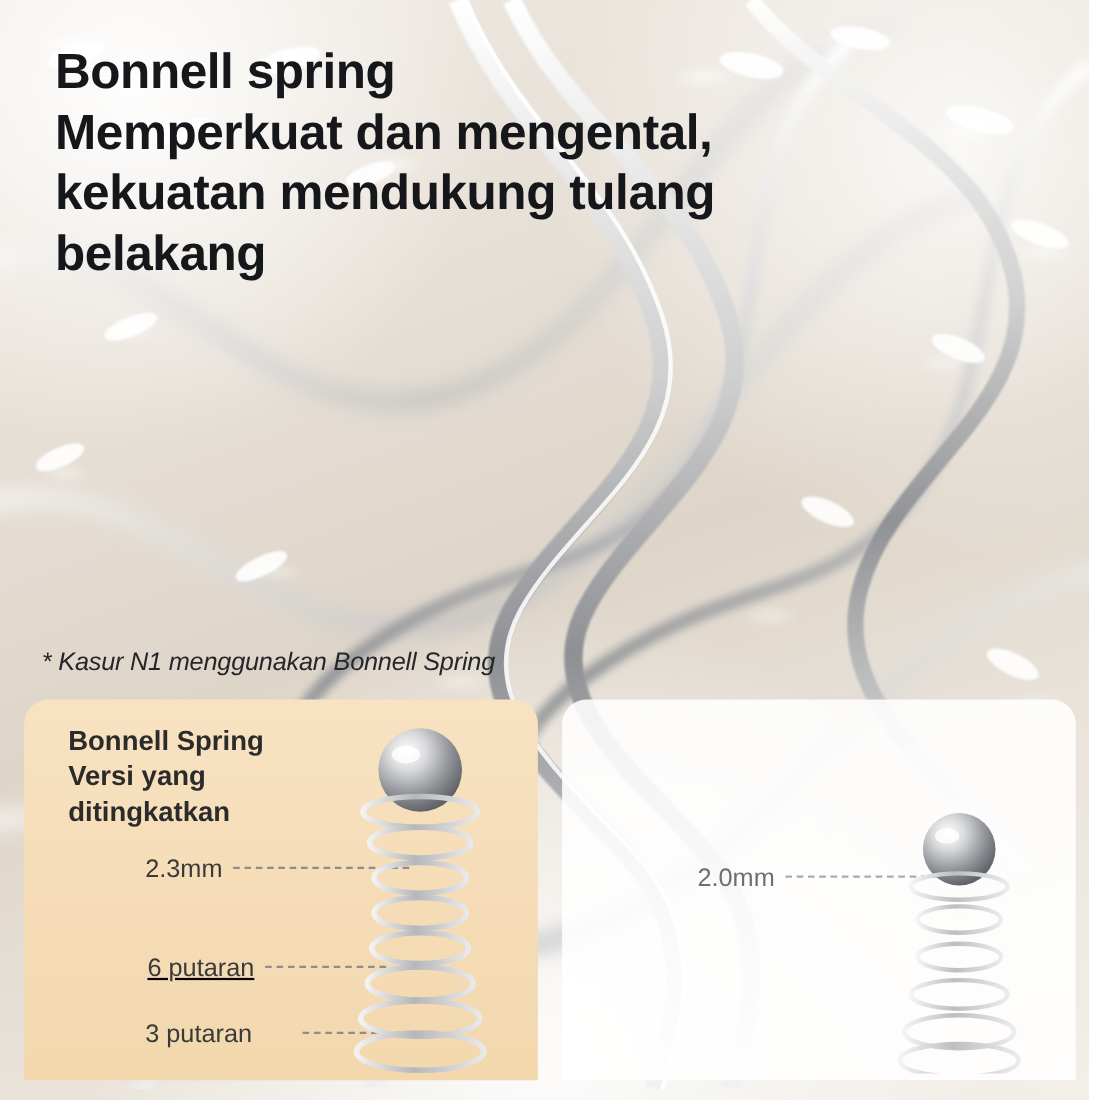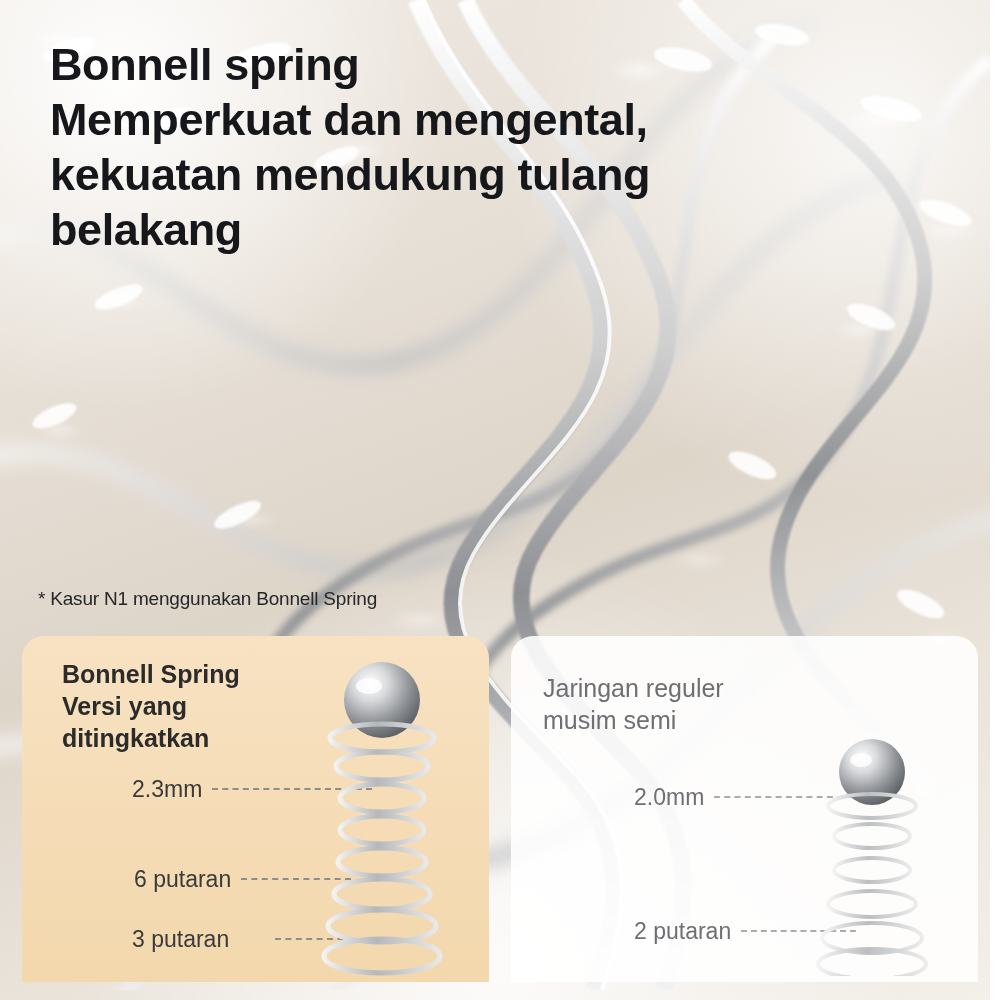--- a/index.html
+++ b/index.html
@@ -69,23 +69,24 @@
     color: #16171a;
     letter-spacing: -0.4px;
     white-space: pre-line;
   }
 
   
   .footnote {
     position: absolute;
     left: 38px;
     top: 588px;
-    font-size: 19px;
+    font-size: 23px;
     color: #25262a;
     letter-spacing: -0.2px;
+    font-style: italic;
   }
 
   
   .cards {
     position: absolute;
     left: 22px;
     top: 636px;
     width: 956px;
     height: 346px;
     display: flex;
@@ -141,21 +142,21 @@
     height: 1px;
     border-top: 2px dashed #8d8d8d;
   }
   .card.right .spec .dashes {
     border-top-color: #a9abae;
   }
 
   
   .l-s1 { left: 110px; top: 140px; }
   .l-s1 .dashes { width: 160px; }
-  .l-s2 { left: 112px; top: 230px; }
+  .l-s2 { left: 112px; top: 230px; text-decoration: underline; }
   .l-s2 .dashes { width: 110px; }
   .l-s3 { left: 110px; top: 290px; gap: 36px; }
   .l-s3 .dashes { width: 110px; }
 
   
   .r-s1 { left: 78px; top: 148px; }
   .r-s1 .dashes { width: 160px; }
   .r-s2 { left: 78px; top: 212px; }
   .r-s2 .dashes { width: 115px; }
   .r-s3 { left: 78px; top: 282px; }
@@ -292,29 +293,23 @@
           <ellipse cx="95" cy="172" rx="42" ry="14"></ellipse>
           <ellipse cx="95" cy="204" rx="44" ry="14"></ellipse>
           <ellipse cx="95" cy="236" rx="48" ry="15"></ellipse>
           <ellipse cx="95" cy="268" rx="54" ry="16"></ellipse>
           <ellipse cx="95" cy="298" rx="58" ry="17"></ellipse>
         </g>
       </svg>
     </div>
 
     <div class="card right">
-      <div class="card-title">Jaringan reguler
-musim semi</div>
 
       <div class="spec r-s1">
         <span class="label">2.0mm</span>
-        <span class="dashes"></span>
-      </div>
-      <div class="spec r-s3">
-        <span class="label">2 putaran</span>
         <span class="dashes"></span>
       </div>
 
       <svg class="spring-art right-art" viewBox="0 0 180 240">
         <defs>
           <radialGradient id="ballR" cx="35%" cy="28%" r="75%">
             <stop offset="0%" stop-color="#ffffff"></stop>
             <stop offset="30%" stop-color="#d9dadc"></stop>
             <stop offset="70%" stop-color="#8d9094"></stop>
             <stop offset="100%" stop-color="#5d6065"></stop>

